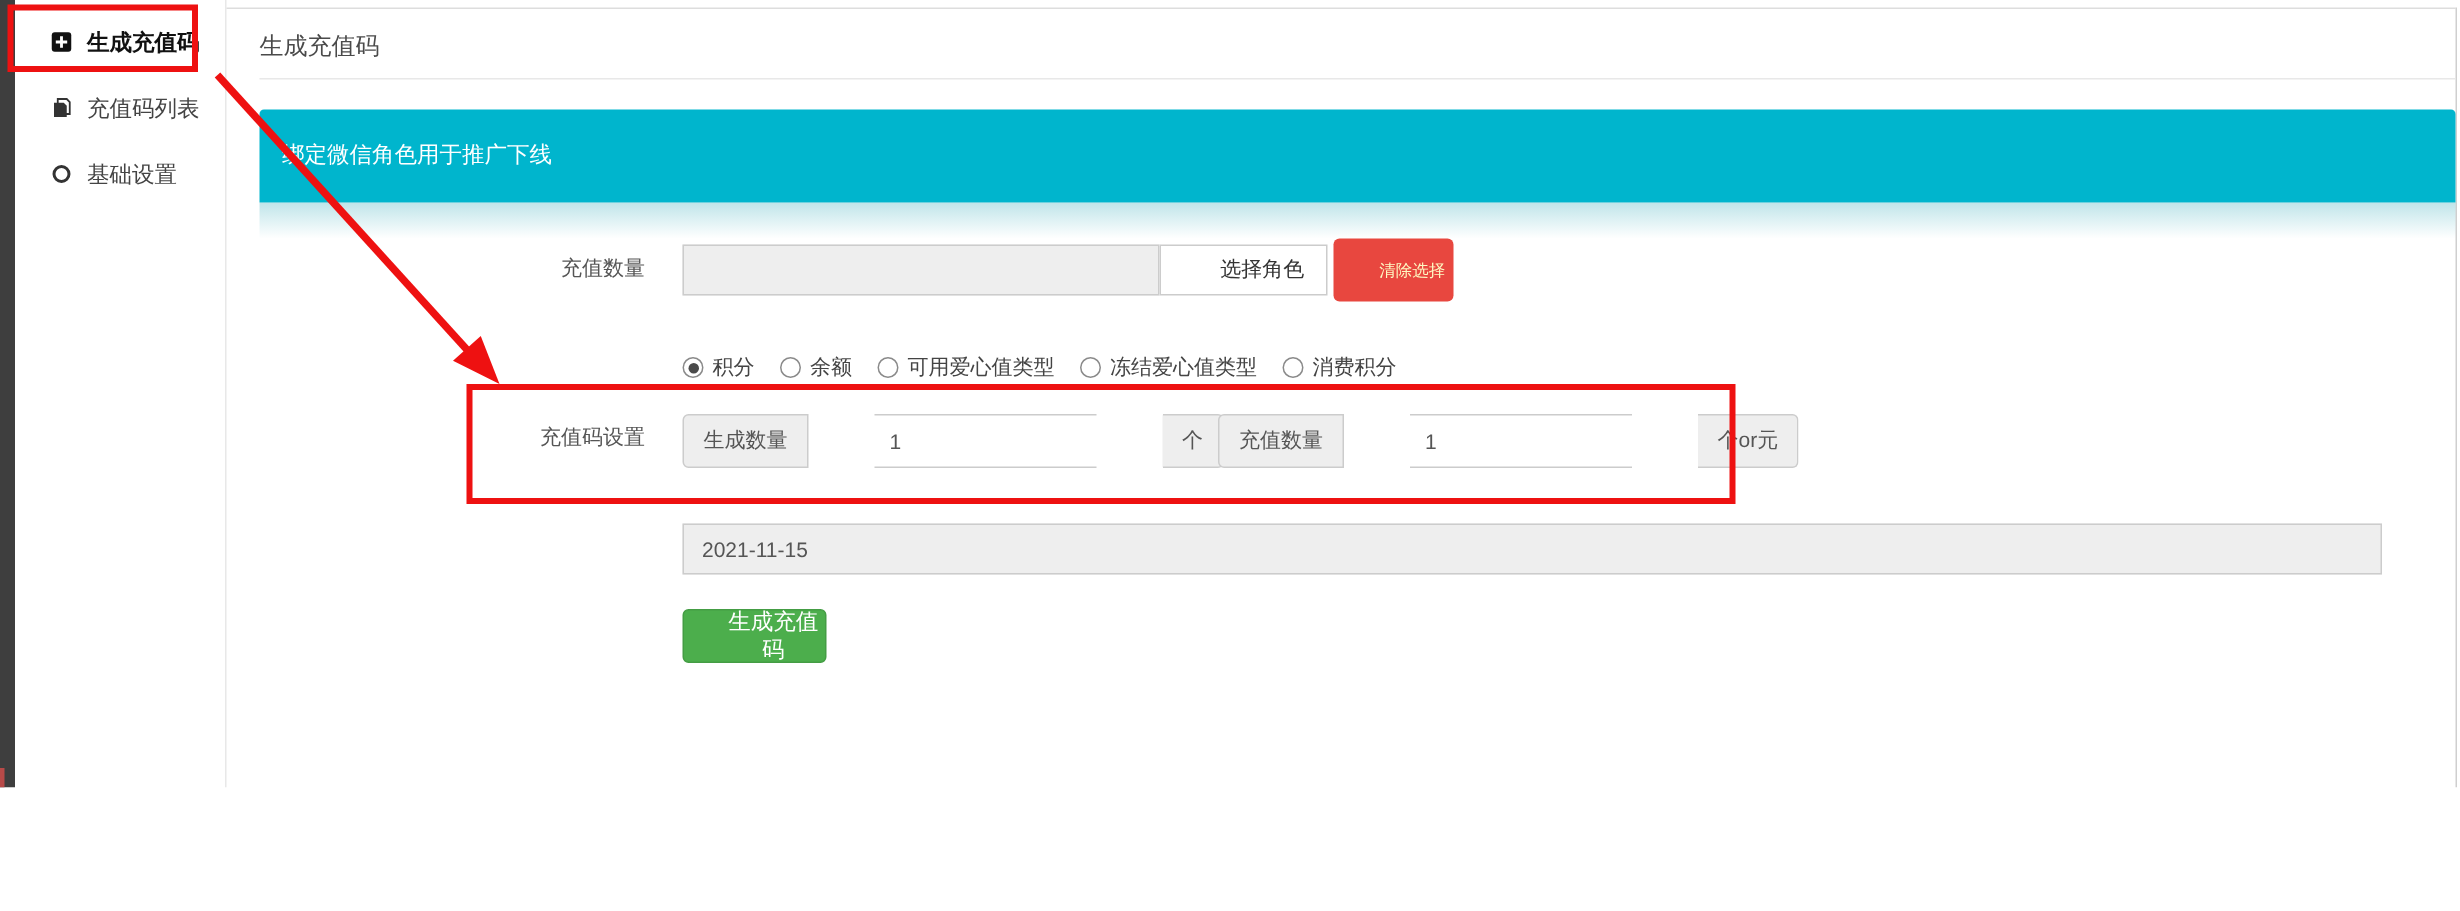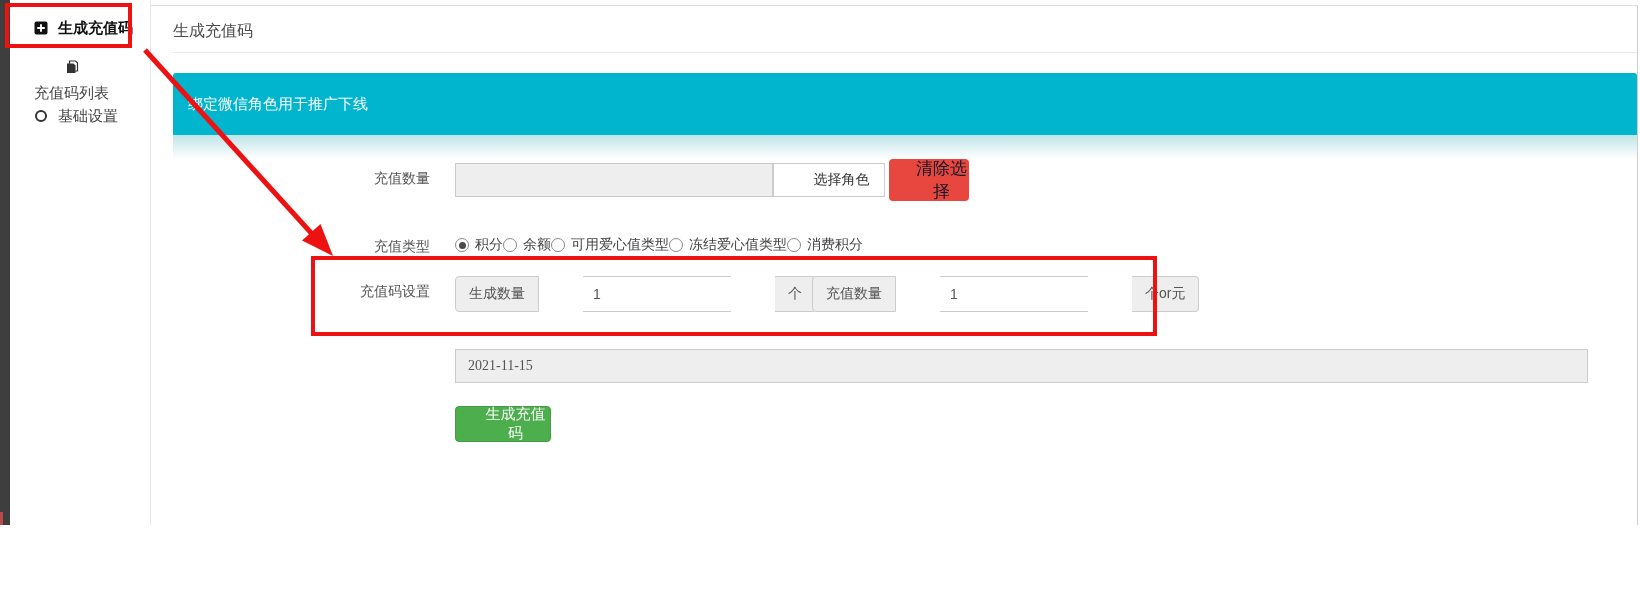--- a/index.html
+++ b/index.html
@@ -21,27 +21,27 @@
   .main-right-border { position:absolute; left:1637px; top:5px; width:0; height:602px; border-left:1px solid #cfcfcf; }
   
   .page-title { position:absolute; left:173px; top:21px; font-size:16px; color:#4a4a4a; }
   .title-sep { position:absolute; left:173px; top:52px; width:1464px; border-top:1px solid #e8e8e8; }
   
   .banner { position:absolute; left:173px; top:73px; width:1464px; height:62px; background:#00b5cd; border-radius:3px 3px 0 0; color:#fff; font-size:15px; line-height:62px; padding-left:15px; }
   .banner-fade { position:absolute; left:173px; top:135px; width:1464px; height:24px; background:linear-gradient(to bottom, rgba(2,150,170,0.25), rgba(255,255,255,0)); }
   
   .flabel { position:absolute; left:173px; width:257px; text-align:right; font-size:14px; color:#555; white-space:nowrap; }
   
-  .txt-input { position:absolute; height:34px; border:1px solid #ccc; background:#fff; font-size:14px; color:#555; padding:0 12px; font-family:Liberation Serif, serif; border-radius:0; outline:none; }
+  .txt-input { position:absolute; height:34px; border:1px solid #ccc; background:#fff; font-size:14px; color:#555; padding:0 12px; font-family:Liberation Sans, sans-serif; border-radius:0; outline:none; }
   .txt-input.disabled { background:#eee; }
   .btn { position:absolute; display:flex; align-items:center; justify-content:center; font-size:14px; cursor:pointer; font-family:inherit; border:1px solid #ccc; background:#fff; color:#333;padding-left:25px; }
-  .btn-danger { background:#e8473f; border:none; border-radius:4px; color:#0f172a; font-size:17px; }
+  .btn-danger { background:#e8473f; border:none; border-radius:4px; color:#fef9c3; font-size:11px; }
   .btn-success { background:#4cae4c; border:1px solid #449d44; border-radius:4px; color:#fff; font-size:15px; }
   
-  .radio-row { position:absolute; left:455px; top:236px; display:flex; align-items:center; }
+  .radio-row { position:absolute; left:455px; top:236px; display:flex; align-items:center; gap:17px; }
   .radio-item { display:flex; align-items:center; gap:6px; font-size:14px; color:#444; cursor:pointer; white-space:nowrap; }
   .radio-circle { width:14px; height:14px; border:1px solid #8a8a8a; border-radius:50%; display:inline-flex; align-items:center; justify-content:center; background:#fff; }
   .radio-circle.checked::after { content:""; width:7px; height:7px; border-radius:50%; background:#4a4a4a; }
   
   .igroup { position:absolute; top:276px; height:36px; display:flex;gap:44px; }
   .igroup .addon { background:#eee; border:1px solid #ccc; color:#555; font-size:14px; display:flex; align-items:center; padding:0 13px; white-space:nowrap; }
   .igroup .addon.first { border-radius:4px 0 0 4px; }
   .igroup .addon.last { border-radius:0 4px 4px 0; border-left:none; }
   .igroup input { width:148px; border:1px solid #ccc; border-left:none; border-right:none; font-size:14px; color:#555; padding:0 10px; outline:none; font-family:inherit; }
   
@@ -61,21 +61,21 @@
     <div id="sidebar-list">
         <div class="side-item active" style="top: 16px;">
           <span class="icon">
             <svg width="14" height="14" viewBox="0 0 14 14">
               <rect x="0.5" y="0.5" width="13" height="13" rx="2" fill="#111"></rect>
               <path d="M7 3.2v7.6M3.2 7h7.6" stroke="#fff" stroke-width="1.9"></path>
             </svg>
           </span>
           <span>生成充值码</span>
         </div>
-        <div class="side-item" style="top: 60px; flex-direction: column;">
+        <div class="side-item" style="top: 60px;">
           <span class="icon">
             <svg width="14" height="14" viewBox="0 0 14 14">
               <path d="M4.5 1h6l2 2v8h-8z" fill="#fff" stroke="#333" stroke-width="1.2"></path>
               <path d="M2 3.5h6.5l2 2V13H2z" fill="#333"></path>
             </svg>
           </span>
           <span>充值码列表</span>
         </div>
         <div class="side-item" style="top: 104px;">
           <span class="icon">
@@ -95,21 +95,20 @@
   <div class="title-sep"></div>
 
   <div class="banner">绑定微信角色用于推广下线</div>
   <div class="banner-fade"></div>
 
   <div class="flabel" style="top:170px">充值数量</div>
   <input class="txt-input disabled" style="left: 455px; top: 163px; width: 318px;" readonly="" value="">
   <button class="btn" style="left:773px; top:163px; width:112px; height:34px;">选择角色</button>
   <button class="btn btn-danger" style="left:889px; top:159px; width:80px; height:42px;">清除选择</button>
 
-  <div class="flabel" style="top:238px">充值类型</div>
   <div class="radio-row" id="radio-group">
       <label class="radio-item">
         <span class="radio-circle checked"></span>
         <span>积分</span>
       </label>
       <label class="radio-item">
         <span class="radio-circle"></span>
         <span>余额</span>
       </label>
       <label class="radio-item">

